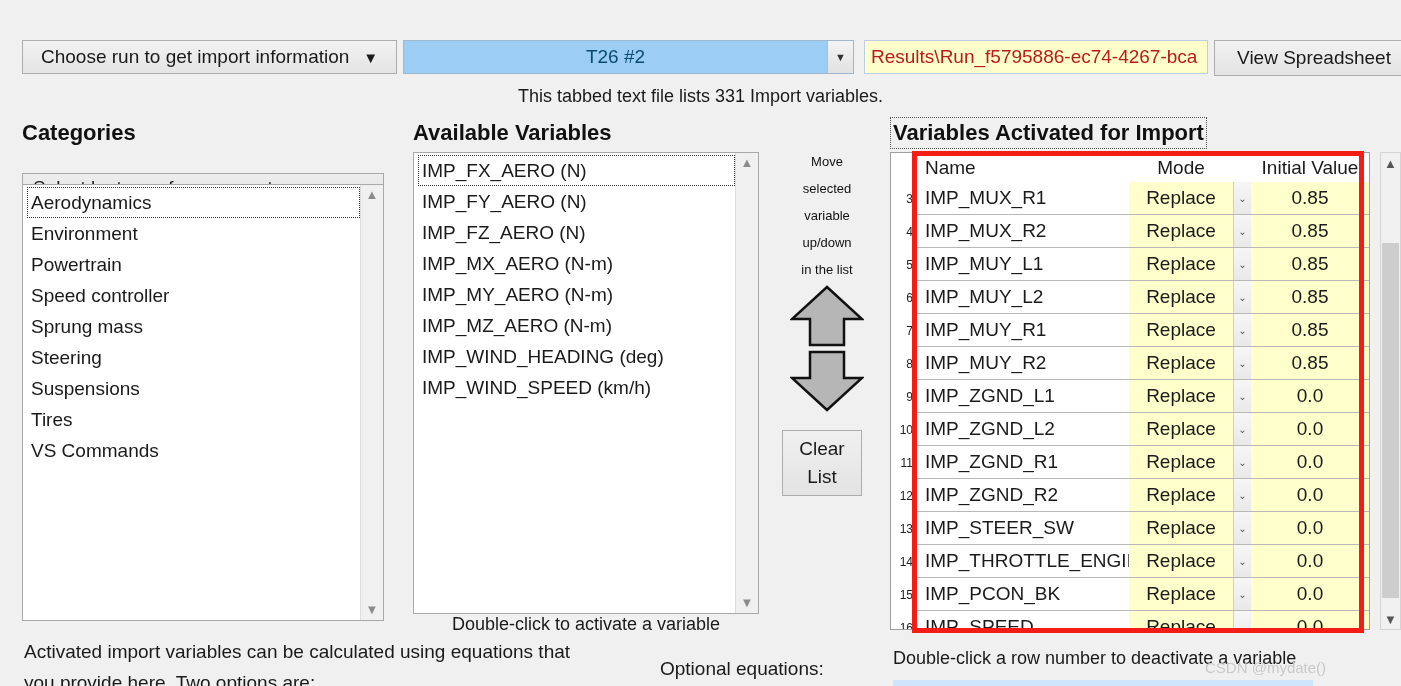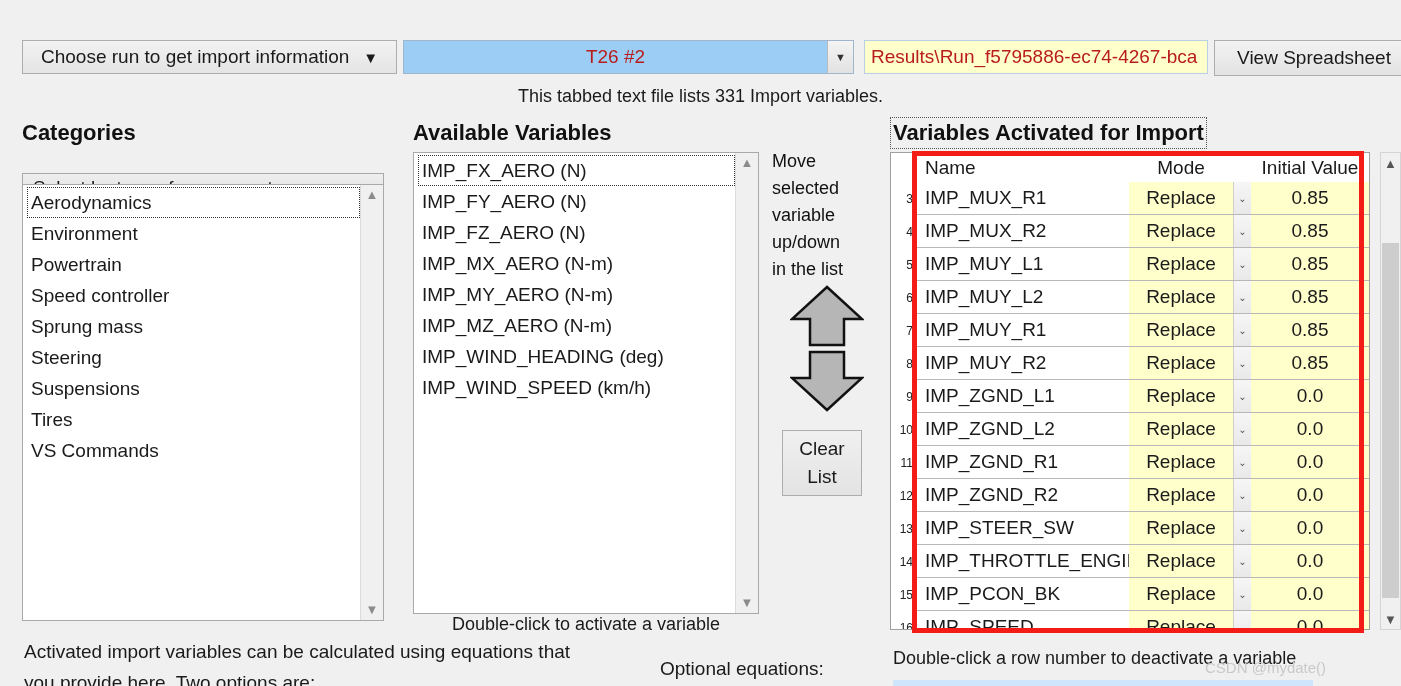--- a/index.html
+++ b/index.html
@@ -25,21 +25,21 @@
   }
   .run-dd .caret { margin-left:auto; font-size:15px; line-height:1; }
 
   .run-combo {
     position:absolute; left:403px; top:0; width:451px; height:34px;
     border:1px solid #9fb6cd; background:#9bcdf5;
     display:flex; align-items:stretch;
   }
   .run-combo .val {
     flex:1; display:flex; align-items:center; justify-content:center;
-    font-size:19px; color:#b91c1c;
+    font-size:19px; color:#0c4a6e;
   }
   .run-combo .btn {
     width:26px; background:linear-gradient(#f4f4f4,#e2e2e2);
     border-left:1px solid #b9b9b9;
     display:flex; align-items:center; justify-content:center;
     font-size:11px; color:#333;
   }
 
   .path-field {
     position:absolute; left:864px; top:0; width:344px; height:34px;
@@ -94,21 +94,21 @@
   .avail-list { left:413px; top:152px; width:346px; height:462px; }
 
   .avail-hint {
     position:absolute; left:413px; top:614px; width:346px;
     text-align:center; font-size:18px;
   }
 
   
   .move-col {
     position:absolute; left:772px; top:148px; width:110px;
-    font-size:18px; line-height:27px; color:#111;
+    text-align:center; font-size:13px; line-height:27px; color:#111;
   }
   .arrow-up, .arrow-dn {
     position:absolute; left:790px; width:74px; height:62px;
   }
   .arrow-up { top:285px; }
   .arrow-dn { top:350px; }
 
   .clear-btn {
     position:absolute; left:782px; top:430px; width:80px; height:66px;
     background:linear-gradient(#f0f0f0,#e3e3e3); border:1px solid #adadad;

